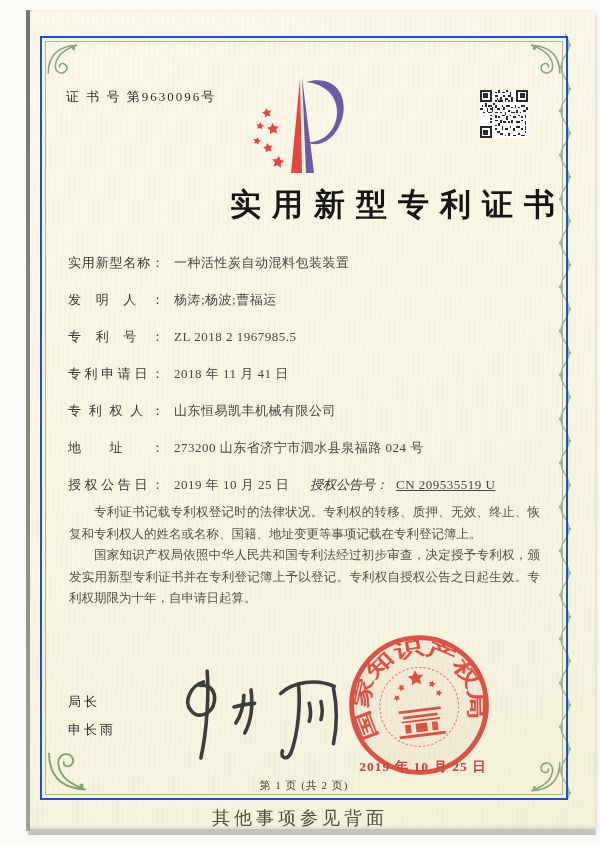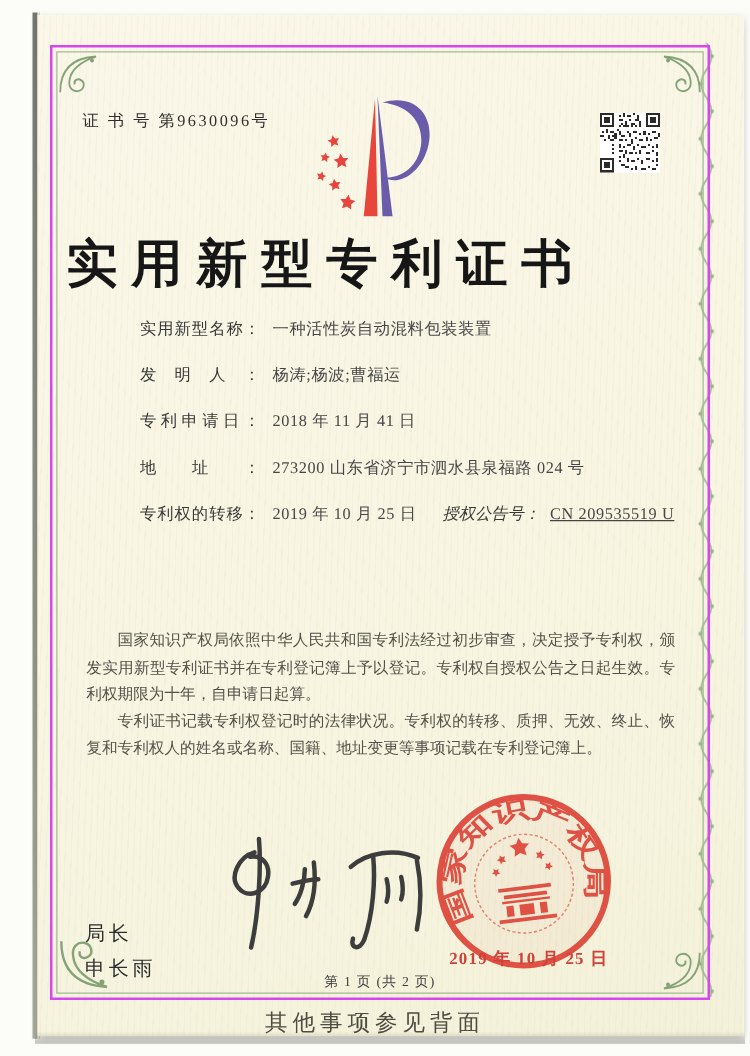--- a/index.html
+++ b/index.html
@@ -10,47 +10,47 @@
          background:
            repeating-linear-gradient(92deg, rgba(176,196,150,0.07) 0 1px, rgba(0,0,0,0) 1px 5px),
            linear-gradient(160deg,#faf7e9 0%,#f8f5e2 55%,#f4f1da 100%);
          box-shadow:0 2px 6px rgba(90,90,80,.35);}
   .scan-edge-left{position:absolute;left:26px;top:10px;bottom:14px;width:4px;
          background:linear-gradient(to bottom,#5d6156,#7e8172 60%,#9a9d8c);opacity:.85;}
   .scan-edge-left2{position:absolute;left:31px;top:10px;bottom:14px;width:1px;background:#b9bcab;opacity:.7;}
   .scan-shadow-bottom{position:absolute;left:28px;right:4px;bottom:10px;height:10px;
          background:linear-gradient(to bottom,rgba(0,0,0,0),rgba(110,110,100,.4));}
   
-  .frame{position:absolute;left:40px;top:36px;width:524px;height:760px;border:2px solid #d946ef;}
+  .frame{position:absolute;left:40px;top:36px;width:524px;height:760px;border:2px solid #1d4ed8;}
   .frame-inner{position:absolute;inset:3px;border:1px solid #a3bb92;pointer-events:none;}
   .vine{position:absolute;left:555px;top:34px;width:20px;height:764px;}
   .corner{position:absolute;width:36px;height:36px;}
   .corner.tl{left:3px;top:3px;}
   .corner.tr{right:3px;top:3px;transform:scaleX(-1);}
   .corner.bl{left:3px;bottom:3px;width:46px;height:46px;transform:scaleY(-1);}
   .corner.br{right:3px;bottom:3px;transform:scale(-1,-1);}
   
   .cert-no{position:absolute;left:24px;top:50px;font-size:13px;letter-spacing:2px;color:#2e2e2e;}
   .logo{position:absolute;left:210px;top:34px;width:96px;height:106px;}
   .qr{position:absolute;left:438px;top:52px;width:48px;height:48px;}
-  .title{position:absolute;left:0;right:0;top:146px;margin:0;text-align:left;
-         font-size:41px;font-weight:700;letter-spacing:11px;text-indent:11px;color:#161616;}
+  .title{position:absolute;left:0;right:0;top:146px;margin:0;text-align:right;
+         font-size:31px;font-weight:700;letter-spacing:11px;text-indent:11px;color:#161616;}
   .fields{position:absolute;left:26px;right:16px;top:214px;font-size:13px;color:#3f3f3f;}
-  .frow{margin-bottom:16px;line-height:21px;white-space:nowrap;margin-left:44px;}
+  .frow{margin-bottom:16px;line-height:21px;white-space:nowrap;}
   .flabel{display:inline-block;width:96px;text-align:justify;text-align-last:justify;color:#373737;}
   .fvalue{margin-left:10px;color:#464646;letter-spacing:.5px;}
   .frow.grant{display:flex;}
   .frow.grant .fvalue{width:132px;flex:none;}
   .g2label{margin-left:4px;color:#373737;font-style:italic;}
   .g2value{margin-left:8px;color:#464646;letter-spacing:.5px;text-decoration:underline;}
   .paras{position:absolute;left:27px;right:26px;top:464px;font-size:12.5px;line-height:21.5px;
          color:#53524a;text-align:justify;}
   .paras p{margin:0;text-indent:2em;}
-  .signoff{position:absolute;left:26px;top:650px;font-size:16px;line-height:28px;
-           letter-spacing:3px;color:#2d2d2d;margin-top:46px;}
+  .signoff{position:absolute;left:26px;top:650px;font-size:13px;line-height:28px;
+           letter-spacing:3px;color:#2d2d2d;}
   .signature{position:absolute;left:115px;top:626px;width:215px;height:102px;}
   .sealbox{position:absolute;left:300px;top:590px;width:154px;height:154px;transform:rotate(-7deg);opacity:.92;}
   .seal-date{position:absolute;left:292px;top:720px;width:178px;text-align:center;
              font-size:13.5px;letter-spacing:1px;color:#cf4237;font-weight:700;}
   .page-num{position:absolute;left:0;right:0;bottom:5px;text-align:center;font-size:11px;
             letter-spacing:1px;color:#3d3d3d;font-family:Liberation Serif, serif;}
   .back-note{position:absolute;left:0;right:0;top:806px;text-align:center;font-size:18px;
              letter-spacing:4px;color:#4c4c40;}
 </style>
 </head>
@@ -126,36 +126,42 @@
     <h1 class="title">实用新型专利证书</h1>
 
     <div class="fields">
       <div class="frow">
         <span class="flabel">实用新型名称：</span><span class="fvalue">一种活性炭自动混料包装装置</span>
       </div>
       <div class="frow">
         <span class="flabel">发明人：</span><span class="fvalue">杨涛;杨波;曹福运</span>
       </div>
       <div class="frow">
+        <span class="flabel">专利号：</span><span class="fvalue">ZL 2018 2 1967985.5</span>
+      </div>
+      <div class="frow">
         <span class="flabel">专利申请日：</span><span class="fvalue">2018 年 11 月 41 日</span>
       </div>
       <div class="frow">
+        <span class="flabel">专利权人：</span><span class="fvalue">山东恒易凯丰机械有限公司</span>
+      </div>
+      <div class="frow">
         <span class="flabel">地址：</span><span class="fvalue">273200 山东省济宁市泗水县泉福路 024 号</span>
       </div>
       <div class="frow grant">
-        <span class="flabel">专利权的转移：</span>
+        <span class="flabel">授权公告日：</span>
           <span class="fvalue">2019 年 10 月 25 日</span>
           <span class="g2label">授权公告号：</span>
           <span class="g2value">CN 209535519 U</span>
       </div>
     </div>
 
     <div class="paras">
+      <p>专利证书记载专利权登记时的法律状况。专利权的转移、质押、无效、终止、恢复和专利权人的姓名或名称、国籍、地址变更等事项记载在专利登记簿上。</p>
       <p>国家知识产权局依照中华人民共和国专利法经过初步审查，决定授予专利权，颁发实用新型专利证书并在专利登记簿上予以登记。专利权自授权公告之日起生效。专利权期限为十年，自申请日起算。</p>
-      <p>专利证书记载专利权登记时的法律状况。专利权的转移、质押、无效、终止、恢复和专利权人的姓名或名称、国籍、地址变更等事项记载在专利登记簿上。</p>
     </div>
 
     <div class="signoff">
       <div>局长</div>
       <div>申长雨</div>
     </div>
 
     <svg class="signature" viewBox="0 0 240 110">
       <g stroke="#3d3d3d" stroke-width="4" fill="none" stroke-linecap="round">
         <path d="M52,18 C38,22 29,40 38,50 C46,60 62,54 64,40 C66,28 58,20 48,22"></path>

